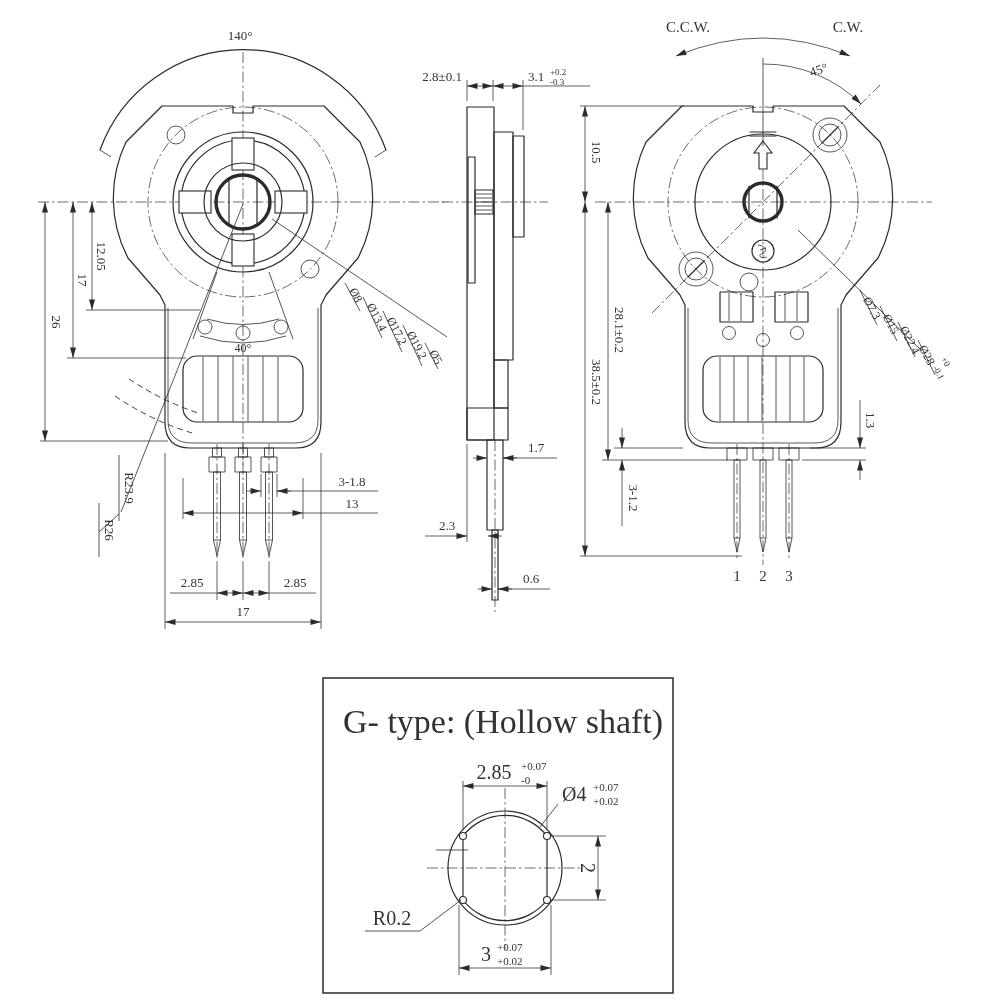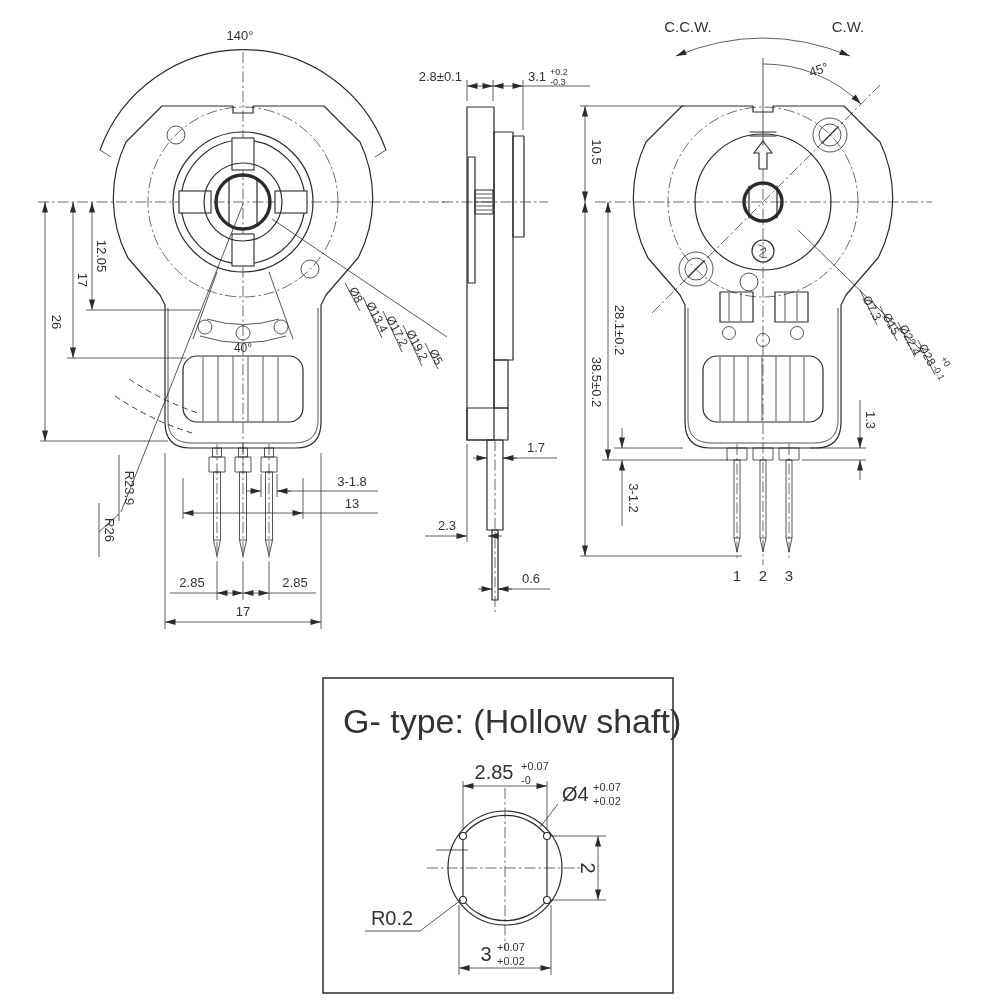--- a/index.html
+++ b/index.html
@@ -1,17 +1,17 @@
 <!DOCTYPE html>
 <html><head>
 <meta charset="utf-8">
 <style>
   html,body{margin:0;padding:0;background:#fff;}
   #stage{position:relative;width:1000px;height:1000px;background:#fff;overflow:hidden;
-         font-family:Liberation Sans, sans-serif;}
+         font-family:Liberation Serif, serif;}
   svg{position:absolute;left:0;top:0;}
   .ol{fill:none;stroke:#2b2b2b;stroke-width:1.2;stroke-linejoin:round;stroke-linecap:round;}
   .thin{fill:none;stroke:#2b2b2b;stroke-width:0.8;stroke-linejoin:round;}
   .thick{fill:none;stroke:#2b2b2b;stroke-width:3.4;}
   .cl{fill:none;stroke:#2b2b2b;stroke-width:0.7;stroke-dasharray:11 3 2.5 3;}
   .dash{fill:none;stroke:#2b2b2b;stroke-width:0.9;stroke-dasharray:6 4;}
   .dim{fill:none;stroke:#2b2b2b;stroke-width:0.75;}
   .wfill{fill:#fff;stroke:#2b2b2b;stroke-width:1.1;}
   text{fill:#333;}
   .t9{font-size:9px;}  .t11{font-size:11px;} .t12{font-size:12px;}

